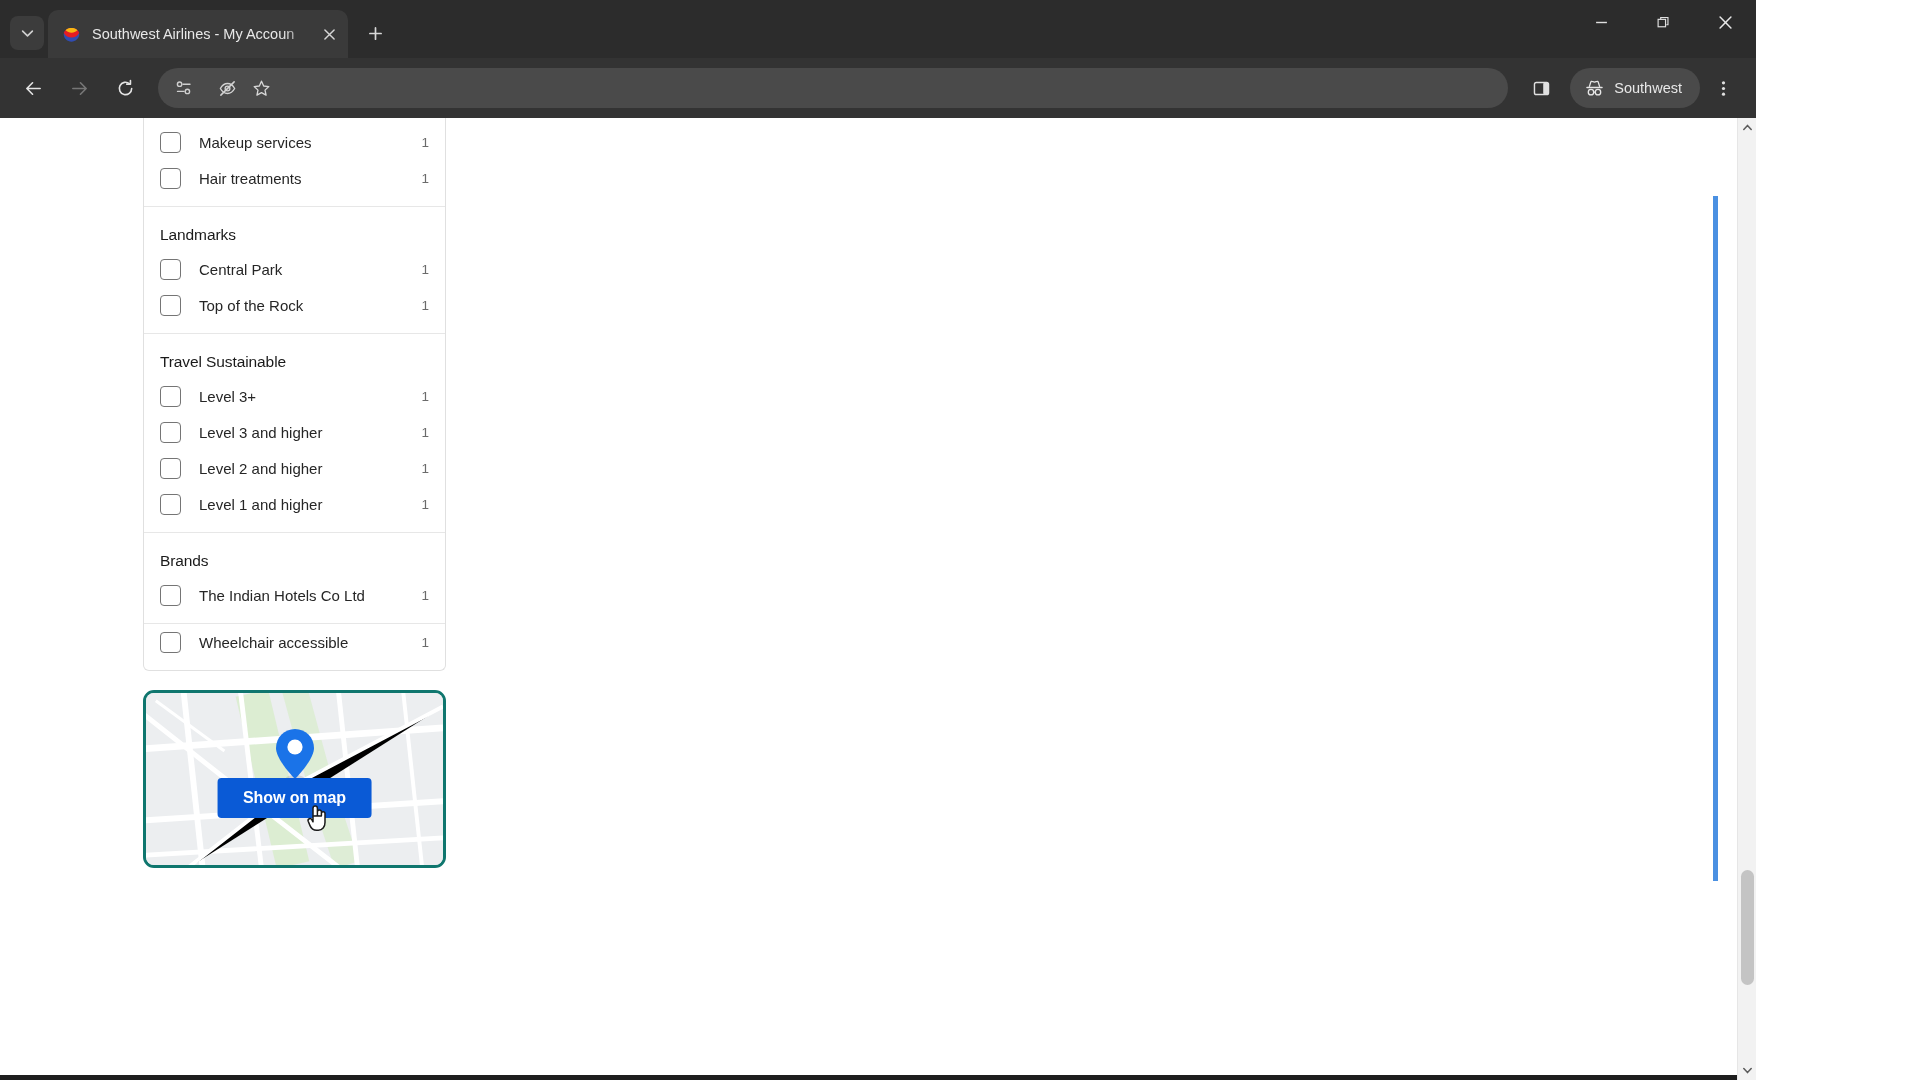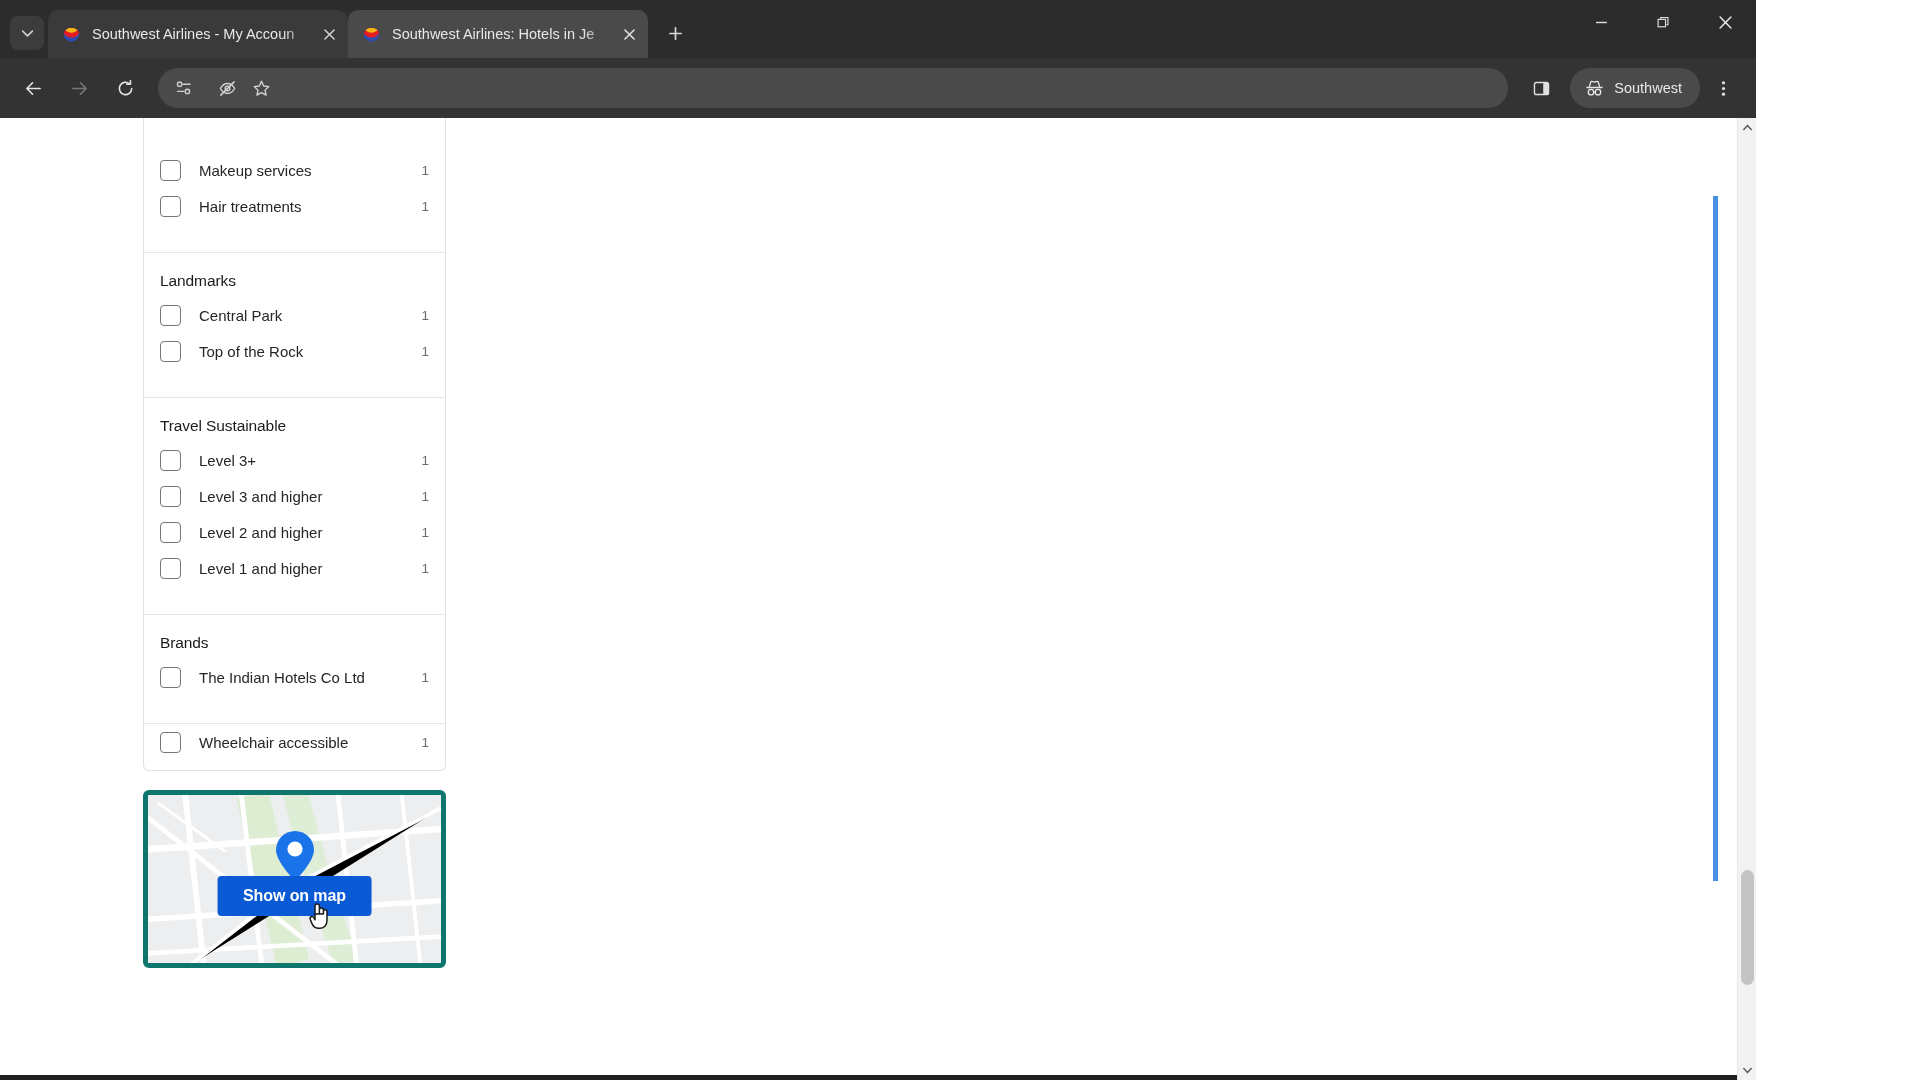--- a/index.html
+++ b/index.html
@@ -93,43 +93,43 @@
   
   .viewport { flex:1; background:#ffffff; position:relative; display:flex; overflow:hidden; }
   .page { flex:1; position:relative; background:#ffffff; }
 
   .sidebar { position:absolute; left:143px; top:0; width:303px; }
 
   .filter-card {
     border:1px solid #e0e0e0; border-top:none; border-radius:0 0 6px 6px;
     background:#fff; overflow:hidden;
   }
-  .filter-group { padding:0 16px;margin-top:28px; }
+  .filter-group { padding:0 16px; }
   .filter-group + .filter-group { border-top:1px solid #e7e7e7; }
   .group-title {
     font-size:15.5px; font-weight:normal; color:#1a1a1a;
     padding:19px 0 7px 0; letter-spacing:-0.1px;
   }
   .group-top-pad { padding-top:6px; }
 
   .filter-row {
     display:flex; align-items:center; height:36px; cursor:pointer;
   }
   .filter-row:last-child { margin-bottom:10px; }
   .cbox {
     width:21px; height:21px; border:1.6px solid #757575; border-radius:4px;
     background:#fff; flex:none; margin-right:18px;
   }
   .filter-label { flex:1; font-size:15px; color:#262626; white-space:nowrap; }
   .filter-count { font-size:13.5px; color:#6b6b6b; padding-left:8px; }
 
   
   .map-card {
-    margin-top:19px; height:178px; border-radius:6px; overflow:hidden;
-    position:relative; background:#eceff0; border:5px solid #0f766e; cursor:pointer;
+    margin-top:19px; height:178px; border-radius:11px; overflow:hidden;
+    position:relative; background:#eceff0; border:3px solid #0f766e; cursor:pointer;
   }
   .map-card svg.mapbg { position:absolute; inset:0; width:100%; height:100%; }
   .map-pin { position:absolute; left:50%; top:34px; transform:translateX(-50%); }
   .map-pin svg { width:44px; height:56px; display:block; }
   .show-map-btn {
     position:absolute; left:50%; transform:translateX(-50%); bottom:47px;
     background:#0a5ad6; color:#fff; border:none; border-radius:4px;
     font-family:"Liberation Sans", sans-serif; font-size:16px; font-weight:bold;
     padding:11px 26px; white-space:nowrap; cursor:pointer; letter-spacing:-0.1px;
   }
@@ -175,33 +175,20 @@
         <path d="M16 5 C20 5 24 6 26 9 C23 12 20 13 16 13 C12 13 9 12 6 9 C8 6 12 5 16 5 Z" fill="#f9b612"></path>
       </svg>
       <span class="tab-title">Southwest Airlines - My Accoun</span>
       <span class="tab-close">
         <svg viewBox="0 0 12 12">
           <path d="M1 1 L11 11 M11 1 L1 11" stroke="#d6d6d6" stroke-width="1.6" stroke-linecap="round"></path>
         </svg>
       </span>
     </div>
 
-    <div class="tab active">
-      <svg class="favicon" viewBox="0 0 32 32">
-        <path d="M16 5 C23 5 29 10 29 16 C29 23 22 28 16 28 C9 28 3 23 3 16 C3 10 9 5 16 5 Z" fill="#304cb2"></path>
-        <path d="M16 5 C22 5 27 8 29 13 C27 18 22 21 16 21 C10 21 5 18 3 13 C5 8 10 5 16 5 Z" fill="#e51d23"></path>
-        <path d="M16 5 C20 5 24 6 26 9 C23 12 20 13 16 13 C12 13 9 12 6 9 C8 6 12 5 16 5 Z" fill="#f9b612"></path>
-      </svg>
-      <span class="tab-title">Southwest Airlines: Hotels in Je</span>
-      <span class="tab-close">
-        <svg viewBox="0 0 12 12">
-          <path d="M1 1 L11 11 M11 1 L1 11" stroke="#e6e6e6" stroke-width="1.6" stroke-linecap="round"></path>
-        </svg>
-      </span>
-    </div>
 
     <div class="newtab-btn">
       <svg viewBox="0 0 16 16">
         <path d="M8 2 V14 M2 8 H14" stroke="#d8d8d8" stroke-width="1.8" stroke-linecap="round"></path>
       </svg>
     </div>
 
     <div class="winctrls">
       <div class="winctrl">
         <svg viewBox="0 0 12 12">

